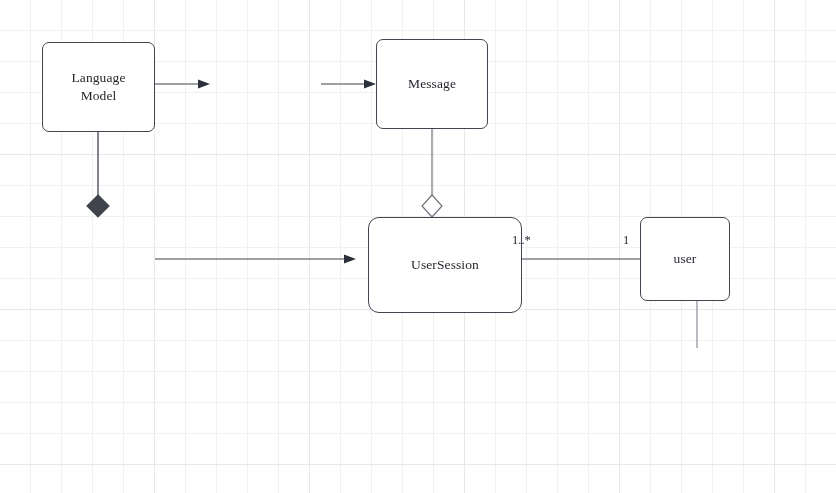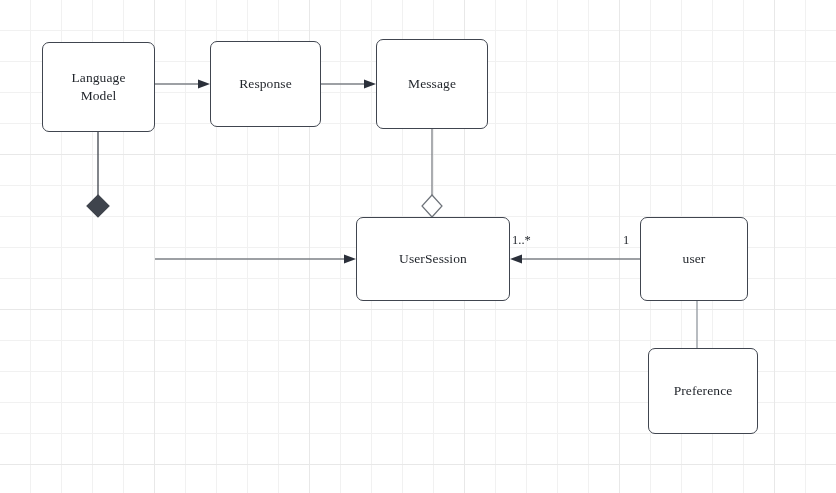--- a/index.html
+++ b/index.html
@@ -101,38 +101,32 @@
     <g>
       <line x1="697" y1="301" x2="697" y2="348" stroke="#9aa0a6" stroke-width="1.4"></line>
     </g>
   </svg>
 
   <div class="node" style="left:42px; top:42px; width:113px; height:90px;">
     <span class="node-label">Language
 Model</span>
   </div>
 
-  <div class="node" style="left:210px; top:41px; width:111px; height:86px;">
-    <span class="node-label">Response</span>
-  </div>
 
   <div class="node" style="left:376px; top:39px; width:112px; height:90px;">
     <span class="node-label">Message</span>
   </div>
 
 
-  <div class="node" style="left:356px; top:217px; width:154px; height:84px;">
+  <div class="node" style="left:368px; top:217px; width:154px; height:96px;border-radius:11px;">
     <span class="node-label">UserSession</span>
   </div>
 
-  <div class="node" style="left:640px; top:217px; width:108px; height:84px;">
+  <div class="node" style="left:640px; top:217px; width:90px; height:84px;">
     <span class="node-label">user</span>
   </div>
 
-  <div class="node" style="left:648px; top:348px; width:110px; height:86px;">
-    <span class="node-label">Preference</span>
-  </div>
 
   <div class="mult" style="left:512px; top:234px;">1..*</div>
 
   <div class="mult" style="left:623px; top:234px;">1</div>
 
 </div>
 
 </body></html>

